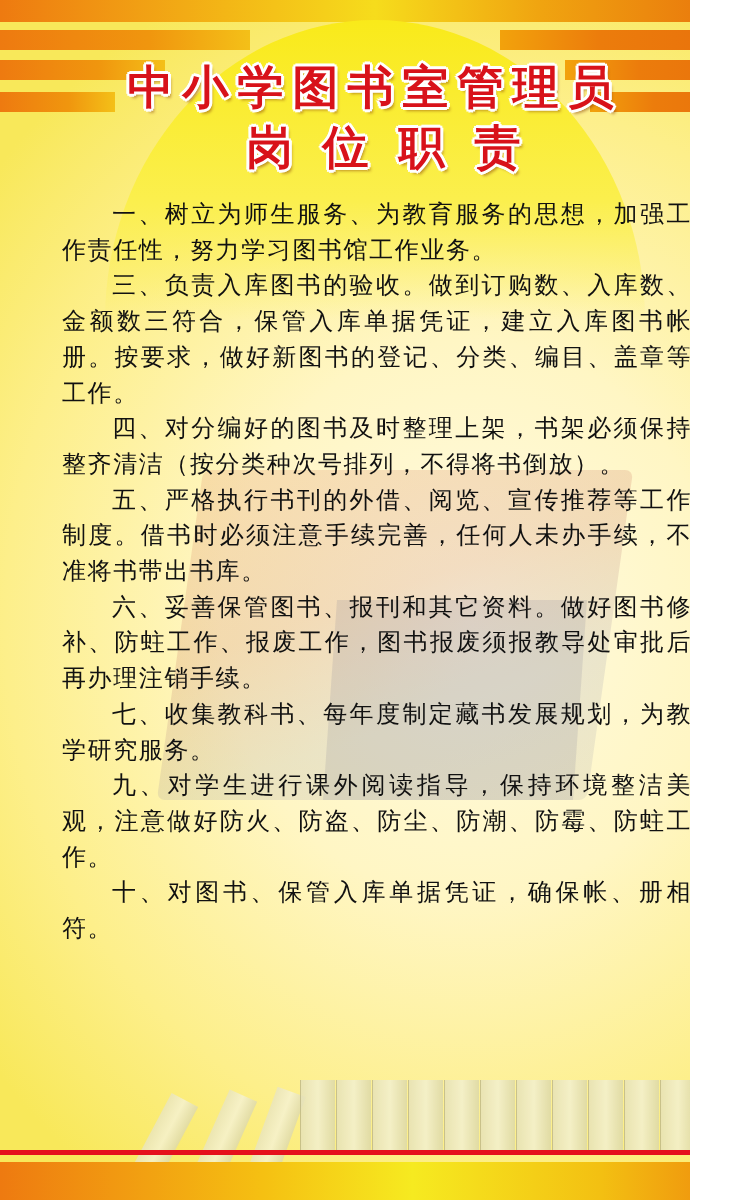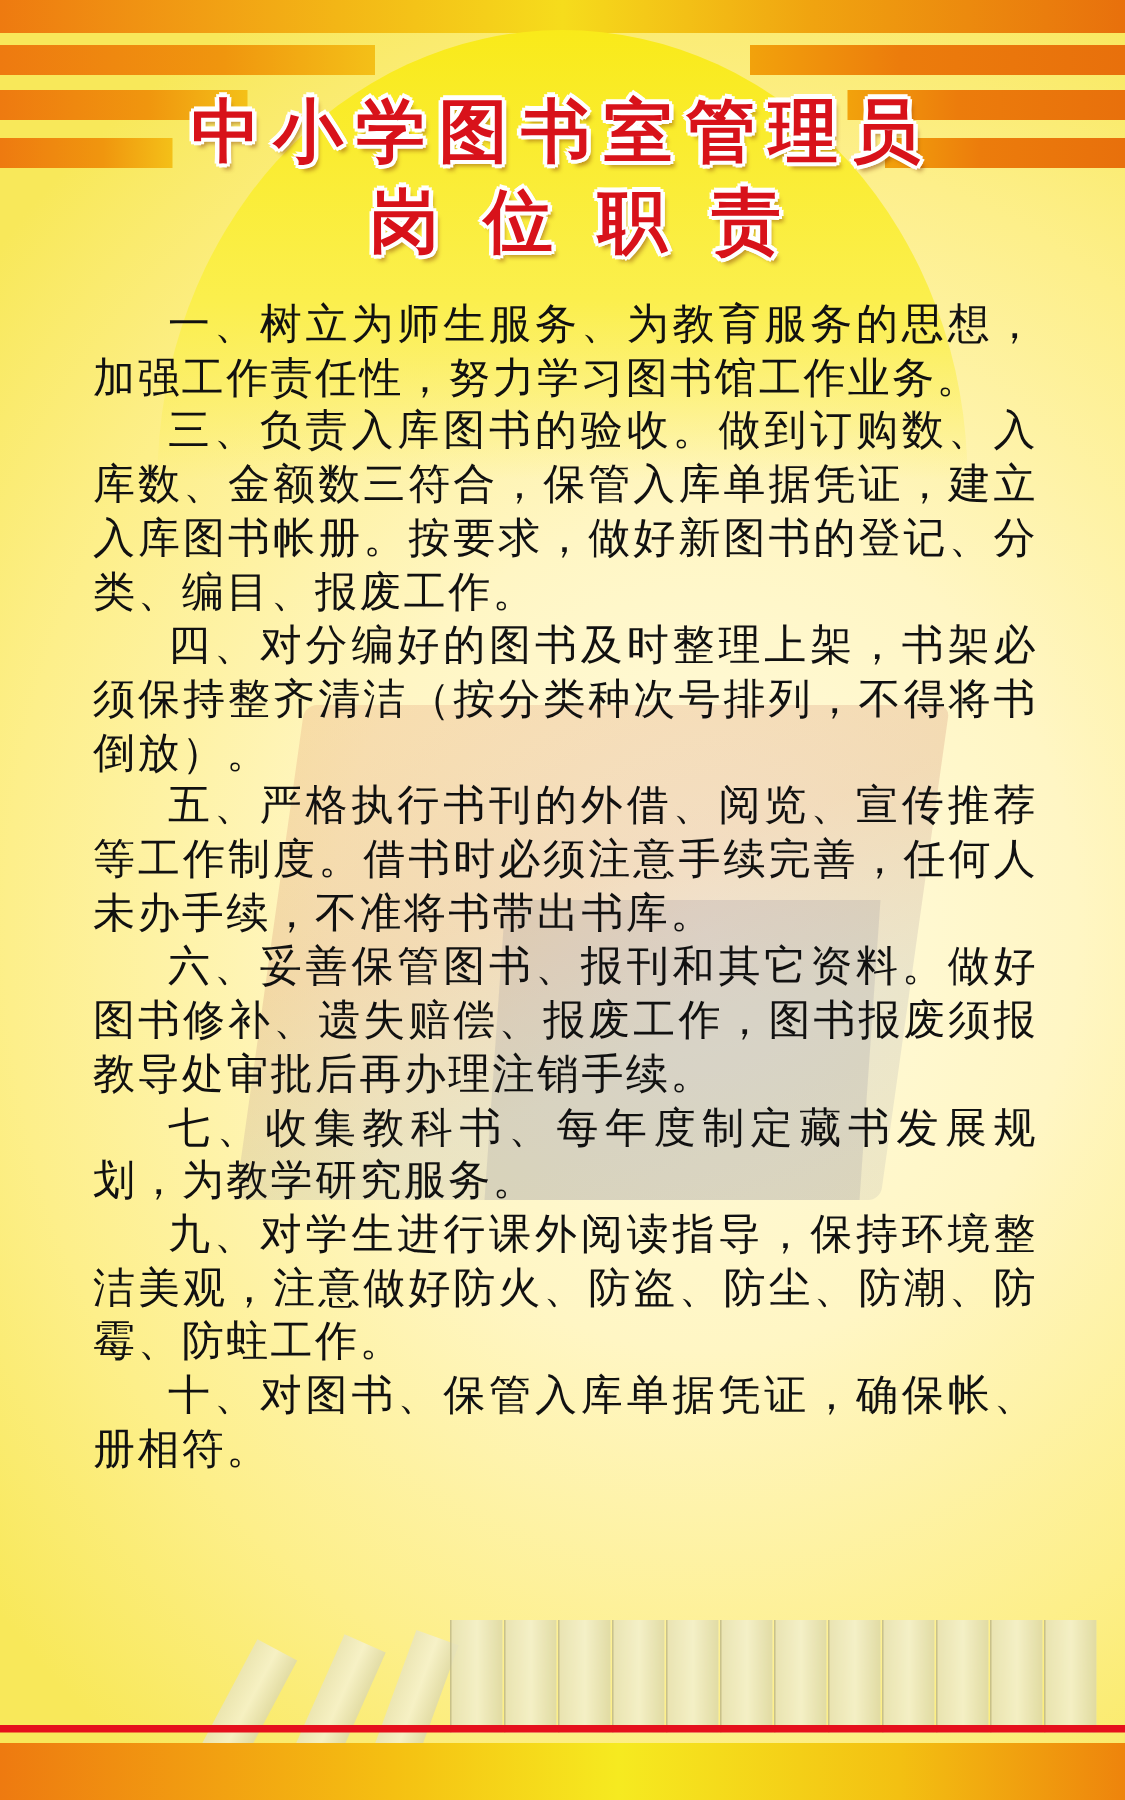--- a/index.html
+++ b/index.html
@@ -1,18 +1,18 @@
 <!DOCTYPE html>
 <html><head>
 <meta charset="utf-8">
 <style>
   html, body { margin: 0; padding: 0; }
   body { width: 750px; height: 1200px; overflow: hidden; }
   .poster {
-    position: relative; width: 750px; height: 1200px; overflow: hidden;
+    position: relative; width: 690px; height: 1200px; overflow: hidden;
     background: radial-gradient(ellipse 620px 700px at 470px 620px, #fffbe2 0%, #fff6c4 40%, #fdef8a 75%, #f8e85a 100%);
     font-family: "DejaVu Sans", "Liberation Sans", sans-serif;
   }
   .sun {
     position: absolute; left: 105px; top: 20px; width: 540px; height: 300px;
     border-radius: 50% 50% 0 0 / 100% 100% 0 0;
     background: linear-gradient(180deg, #f9ea1a 0%, #fbef4d 60%, rgba(253,243,140,0) 100%);
   }
   .stripes { position: absolute; left: 0; top: 0; width: 750px; height: 115px; }
   .stripe-l, .stripe-r { position: absolute; height: 20px; }
@@ -36,22 +36,23 @@
     position: absolute; left: 180px; top: 470px; width: 430px; height: 330px;
     background: linear-gradient(160deg, rgba(230,160,120,0.35) 0%, rgba(200,120,100,0.28) 40%, rgba(140,140,170,0.22) 70%, rgba(120,120,150,0.15) 100%);
     transform: skewX(-8deg); border-radius: 8px; opacity: 0.8;
   }
   .books-bg2 {
     position: absolute; left: 330px; top: 600px; width: 250px; height: 200px;
     background: rgba(110,110,140,0.15); transform: skewX(-4deg);
   }
   .content {
     position: absolute; left: 62px; top: 198px; width: 630px;
-    font-size: 28px; line-height: 35.7px; color: #111;
+    font-size: 24px; line-height: 35.7px; color: #111;
     letter-spacing: 1.6px;
+    font-family: Liberation Mono, monospace;
   }
   .item { margin: 0; text-indent: 50px; text-align: justify; }
   .book-v {
     position: absolute; top: 1080px; height: 75px; width: 34px;
     background: linear-gradient(90deg, #e6e2b8 0%, #f3f0d0 50%, #dcd8a8 100%);
     border-left: 1px solid rgba(150,140,90,0.4);
     opacity: 0.85;
   }
   .book-tilt {
     position: absolute; width: 30px; height: 110px; top: 1080px;
@@ -101,24 +102,24 @@
     <div class="book-v" style="left:516px;"></div>
     <div class="book-v" style="left:552px;"></div>
     <div class="book-v" style="left:588px;"></div>
     <div class="book-v" style="left:624px;"></div>
     <div class="book-v" style="left:660px;"></div>
     <div class="book-v" style="left:696px;"></div>
   </div>
 
   <div class="content">
     <p class="item">一、树立为师生服务、为教育服务的思想，加强工作责任性，努力学习图书馆工作业务。</p>
-    <p class="item">三、负责入库图书的验收。做到订购数、入库数、金额数三符合，保管入库单据凭证，建立入库图书帐册。按要求，做好新图书的登记、分类、编目、报废工作。</p>
+    <p class="item">三、负责入库图书的验收。做到订购数、入库数、金额数三符合，保管入库单据凭证，建立入库图书帐册。按要求，做好新图书的登记、分类、编目、盖章等工作。</p>
     <p class="item">四、对分编好的图书及时整理上架，书架必须保持整齐清洁（按分类种次号排列，不得将书倒放）。</p>
     <p class="item">五、严格执行书刊的外借、阅览、宣传推荐等工作制度。借书时必须注意手续完善，任何人未办手续，不准将书带出书库。</p>
-    <p class="item">六、妥善保管图书、报刊和其它资料。做好图书修补、遗失赔偿、报废工作，图书报废须报教导处审批后再办理注销手续。</p>
+    <p class="item">六、妥善保管图书、报刊和其它资料。做好图书修补、防蛀工作、报废工作，图书报废须报教导处审批后再办理注销手续。</p>
     <p class="item">七、收集教科书、每年度制定藏书发展规划，为教学研究服务。</p>
     <p class="item">九、对学生进行课外阅读指导，保持环境整洁美观，注意做好防火、防盗、防尘、防潮、防霉、防蛀工作。</p>
     <p class="item">十、对图书、保管入库单据凭证，确保帐、册相符。</p>
   </div>
 
   <div class="red-line"></div>
   <div class="bottom-band"></div>
 </div>
 
 </body></html>

